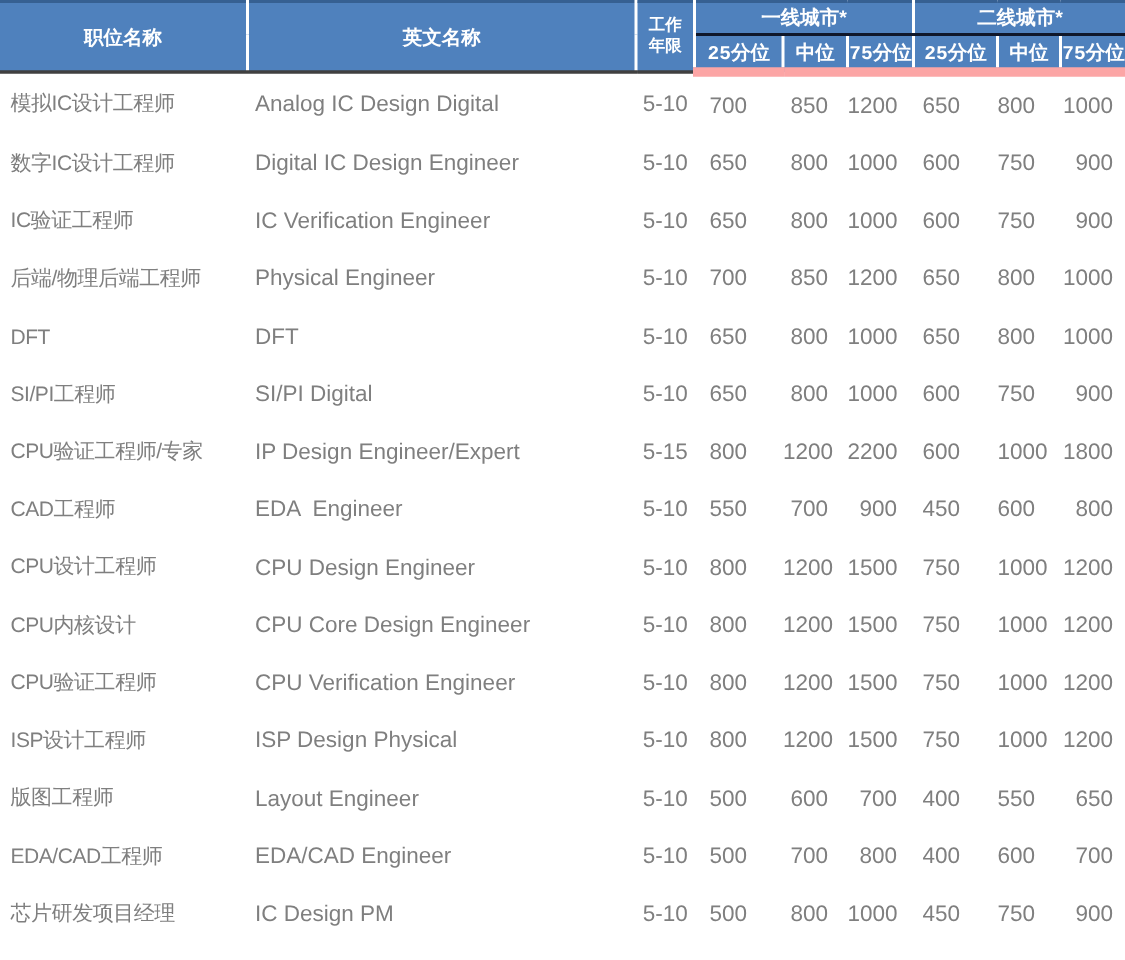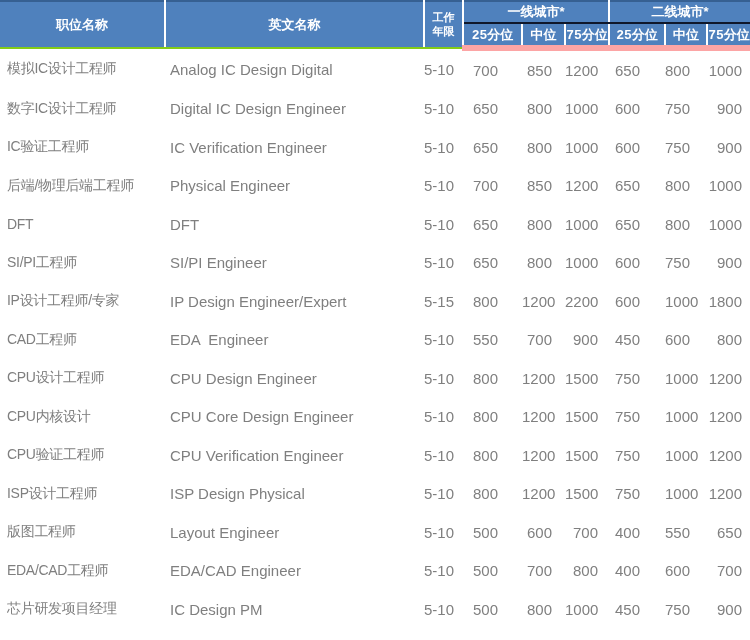--- a/index.html
+++ b/index.html
@@ -29,37 +29,37 @@
     vertical-align: middle;
     padding: 0;
     border-left: 2px solid #ffffff;
     border-right: 2px solid #ffffff;
   }
   tr.hdr-groups th { border-top: 2px solid #366092; height: 20px; }
   tr.hdr-subs  th { height: 21px; border-bottom: 6px solid #fca5a5; font-family: Liberation Mono, monospace; }
   th.hpos { border-left: none; }
   th.grp2 { border-right: none; }
   tr.hdr-subs th:last-child { border-right: none; }
-  th.hpos, th.heng, th.hyrs { border-bottom: 2px solid #84cc16; margin-left: 32px; }
+  th.hpos, th.heng, th.hyrs { border-bottom: 2px solid #404040; margin-left: 32px; }
   th.grp  { border-bottom: 2px solid #0f172a; }
   th.hyrs { font-size: 11px; line-height: 1.2; }
   
   tbody td {
     height: 38.5px;
     color: #7f7f7f;
     font-size: 15px;
     padding: 0;
     vertical-align: middle;
     white-space: nowrap;
     overflow: hidden;
   }
   tbody tr:first-child td { padding-top: 0; }
   td.pos { padding-left: 7px; font-size: 14px; letter-spacing: -0.3px; }
   td.eng { padding-left: 5px; white-space: pre; }
-  td.yrs { text-align: left; }
+  td.yrs { text-align: center; }
   td.n   { text-align: right; }
   td.n1  { padding-right: 24px; }
   td.n2  { padding-right: 13px; }
   td.n3  { padding-right: 11px; }
   td.n4  { padding-right: 25px; }
   td.n5  { padding-right: 19px; }
   td.n6  { padding-right: 8px; }
 </style>
 </head>
 <body>
@@ -145,31 +145,31 @@
       <td class="yrs">5-10</td>
       <td class="n n1">650</td>
       <td class="n n2">800</td>
       <td class="n n3">1000</td>
       <td class="n n4">650</td>
       <td class="n n5">800</td>
       <td class="n n6">1000</td>
     </tr>
     <tr>
       <td class="pos">SI/PI工程师</td>
-      <td class="eng">SI/PI Engineer</td>
-      <td class="yrs">5-10</td>
-      <td class="n n1">650</td>
-      <td class="n n2">800</td>
-      <td class="n n3">1000</td>
-      <td class="n n4">600</td>
-      <td class="n n5">750</td>
-      <td class="n n6">900</td>
-    </tr>
-    <tr>
-      <td class="pos">IP设计工程师/专家</td>
+      <td class="eng">SI/PI Digital</td>
+      <td class="yrs">5-10</td>
+      <td class="n n1">650</td>
+      <td class="n n2">800</td>
+      <td class="n n3">1000</td>
+      <td class="n n4">600</td>
+      <td class="n n5">750</td>
+      <td class="n n6">900</td>
+    </tr>
+    <tr>
+      <td class="pos">CPU验证工程师/专家</td>
       <td class="eng">IP Design Engineer/Expert</td>
       <td class="yrs">5-15</td>
       <td class="n n1">800</td>
       <td class="n n2">1200</td>
       <td class="n n3">2200</td>
       <td class="n n4">600</td>
       <td class="n n5">1000</td>
       <td class="n n6">1800</td>
     </tr>
     <tr>

